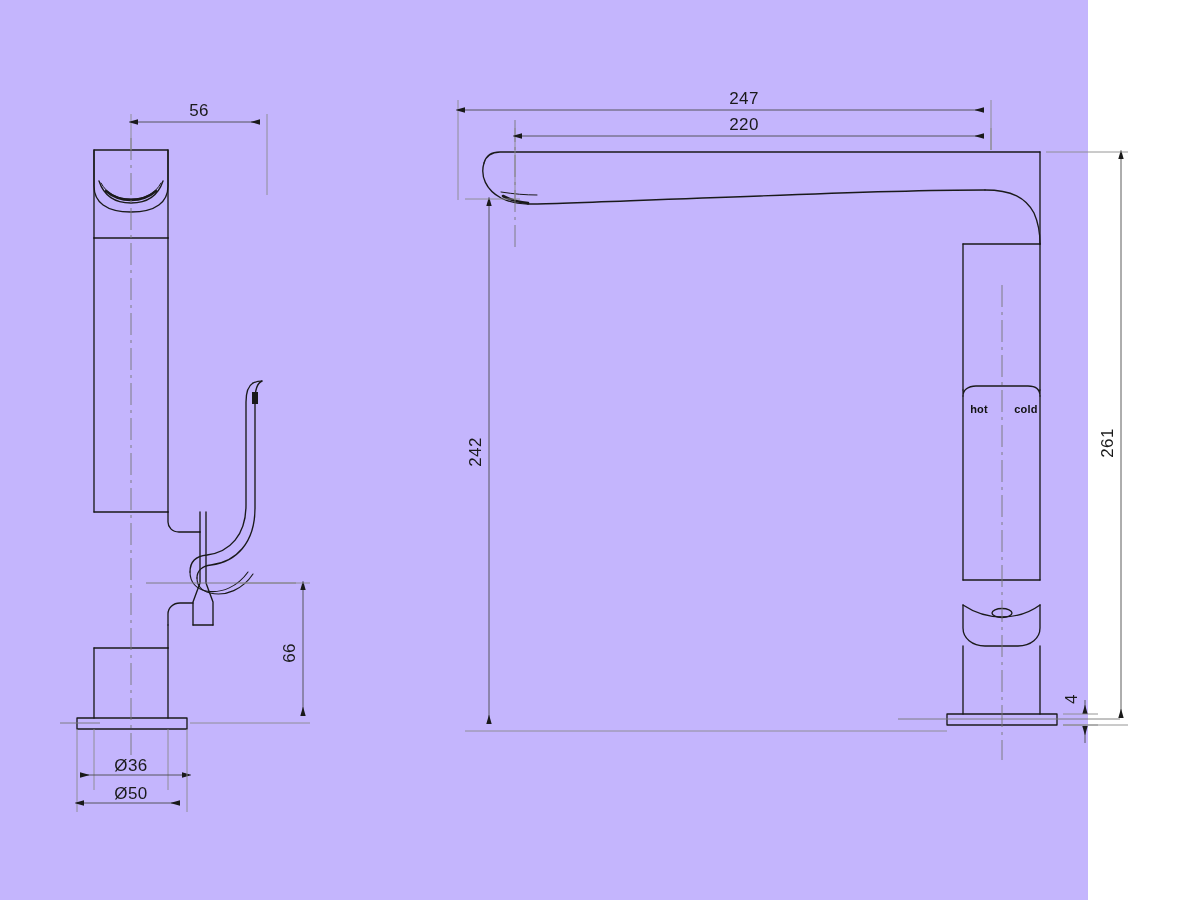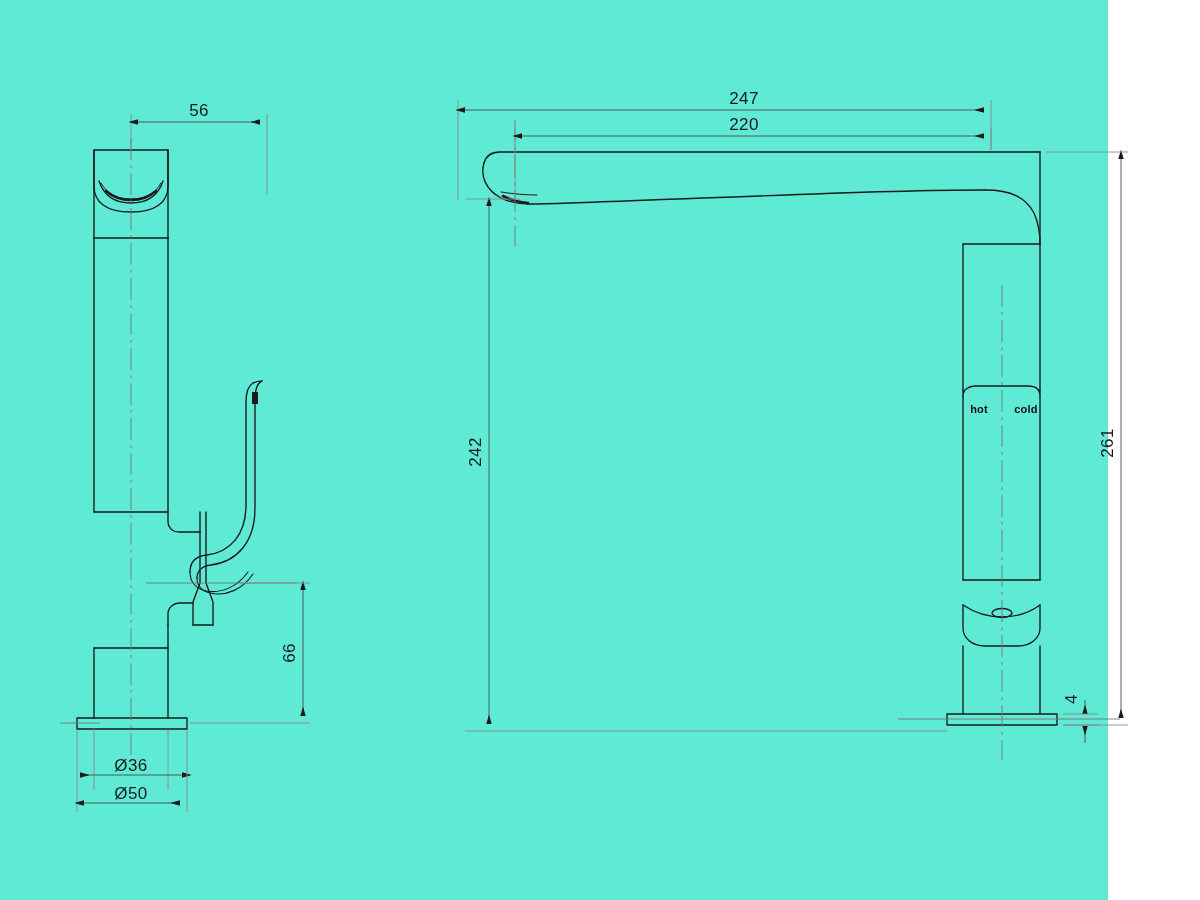--- a/index.html
+++ b/index.html
@@ -2,21 +2,21 @@
 <html><head>
 <meta charset="utf-8">
 <title>Technical Drawing</title>
 <style>
   html,body{margin:0;padding:0;background:#ffffff;}
   body{
     width:1200px;height:900px;overflow:hidden;
     font-family:"Liberation Sans","DejaVu Sans",sans-serif;
     color:#1a1a1a;
   }
-  #sheet{position:relative;width:1088px;height:900px;background:#5eead4;padding-left:20px;}
+  #sheet{position:relative;width:1088px;height:900px;background:#c4b5fd;}
   svg#drawing{position:absolute;left:0;top:0;width:1200px;height:900px;display:block;}
   .dimtext{
     font-family:"Liberation Sans","DejaVu Sans",sans-serif;
     font-size:17px;fill:#1a1a1a;letter-spacing:0.4px;
   }
   .labeltext{
     font-family:"Liberation Sans","DejaVu Sans",sans-serif;
     font-size:11px;font-weight:bold;fill:#111;letter-spacing:0.2px;
   }
 </style>

